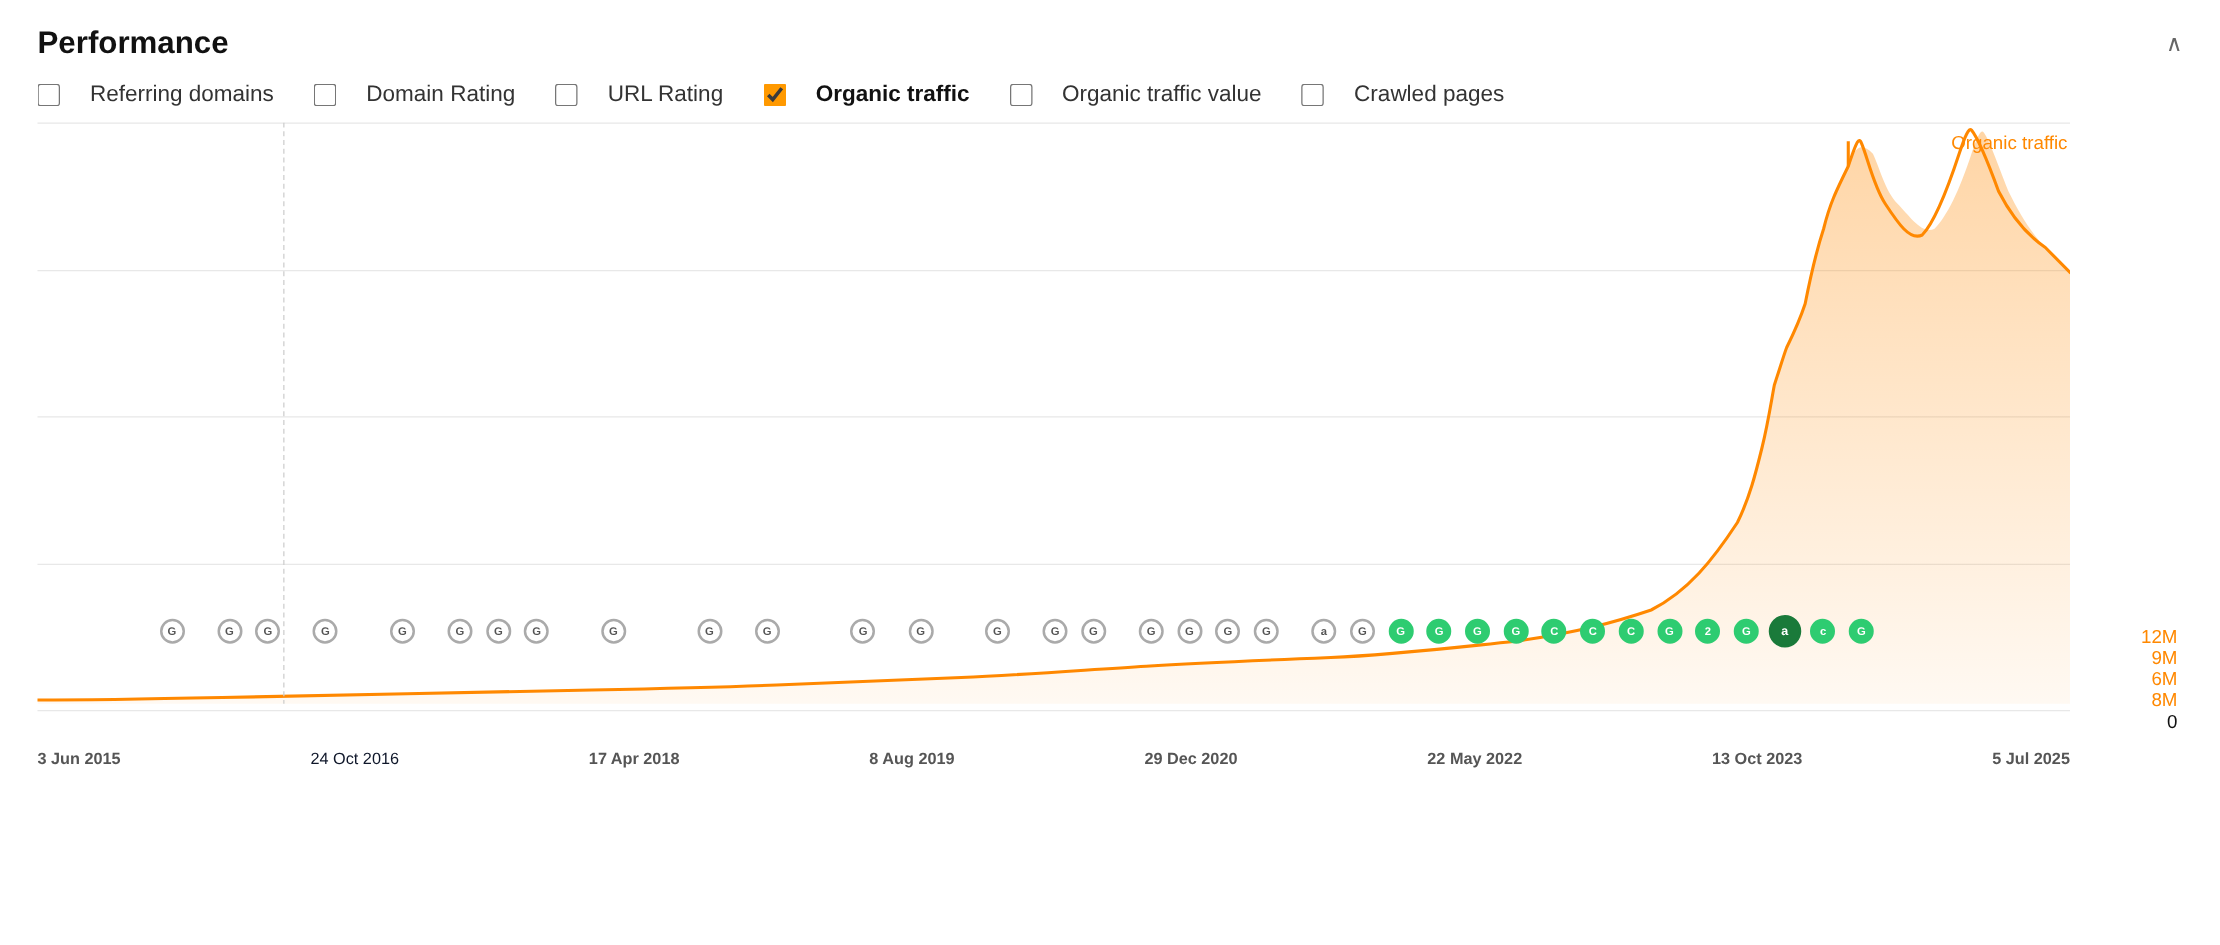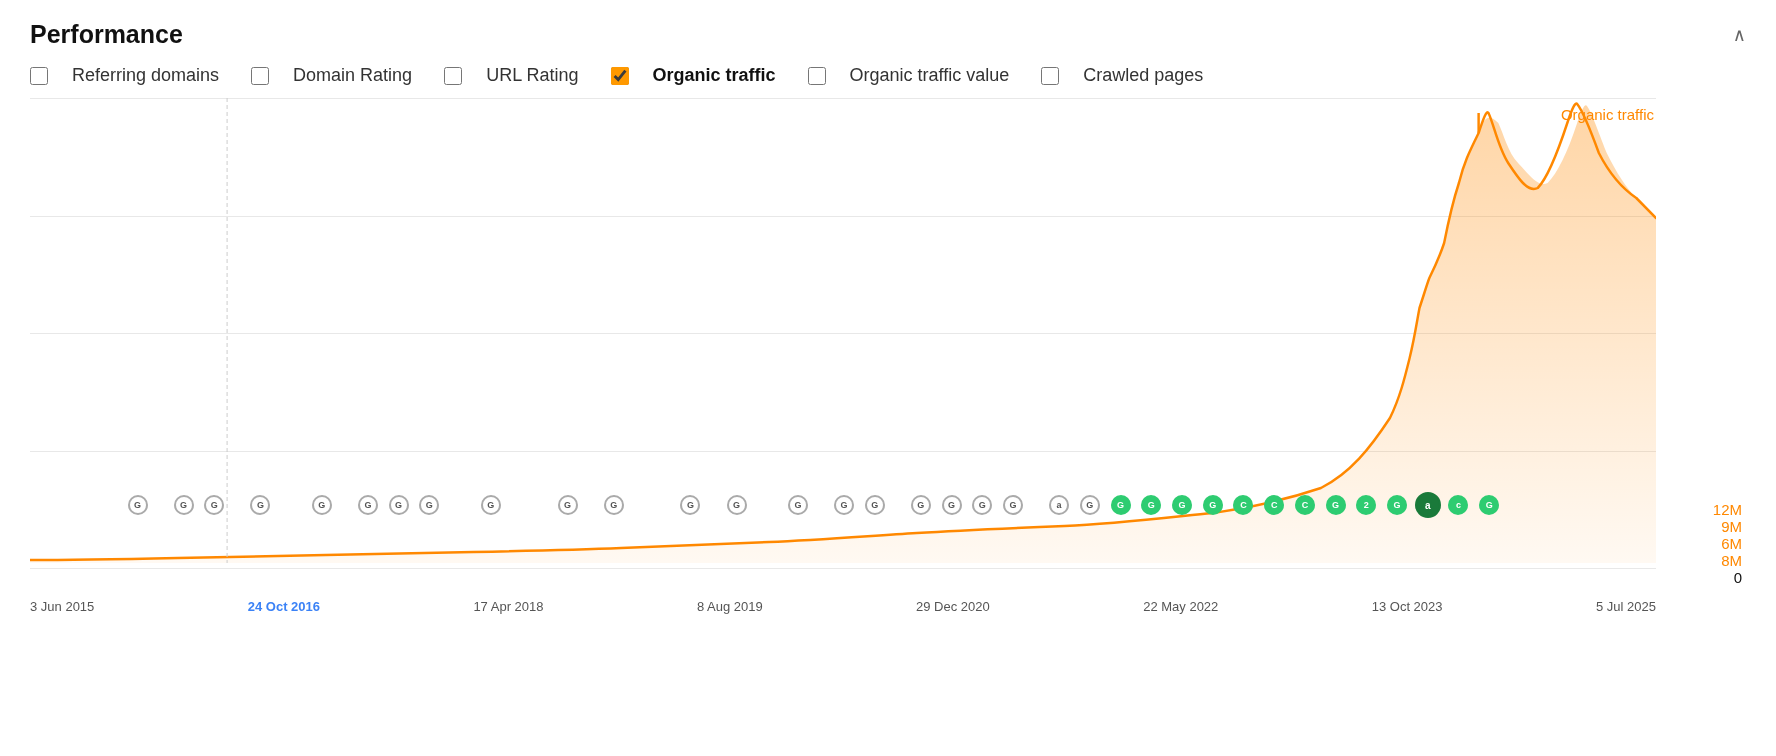--- a/index.html
+++ b/index.html
@@ -108,20 +108,21 @@
       right: 90px;
       height: 50px;
       display: flex;
       align-items: flex-end;
       justify-content: space-between;
       padding-bottom: 4px;
     }
     .x-label {
       font-size: 13px;
       color: #555;
+      font-weight: bold;
     }
     .organic-traffic-label {
       position: absolute;
       top: 8px;
       right: 92px;
       font-size: 15px;
       color: #f80;
       font-weight: 500;
     }
     .event-icons-row {
@@ -324,21 +325,21 @@
           <div class="event-icon green" style="left: 87%;">2</div>
           <div class="event-icon green" style="left: 89%;">G</div>
           <div class="event-icon dark-green" style="left: 91%;">a</div>
           <div class="event-icon green" style="left: 93%;">c</div>
           <div class="event-icon green" style="left: 95%;">G</div>
         </div>
     </div>
 
     <div class="x-axis-labels" id="x-axis-labels">
         <span class="x-label">3 Jun 2015</span>
-        <span class="x-label" style="font-weight: 700; color: #3b82f6;">24 Oct 2016</span>
+        <span class="x-label" style="font-weight: 400; color: #0f172a;">24 Oct 2016</span>
         <span class="x-label">17 Apr 2018</span>
         <span class="x-label">8 Aug 2019</span>
         <span class="x-label">29 Dec 2020</span>
         <span class="x-label">22 May 2022</span>
         <span class="x-label">13 Oct 2023</span>
         <span class="x-label">5 Jul 2025</span>
       </div>
   </div>
 </div>
 

